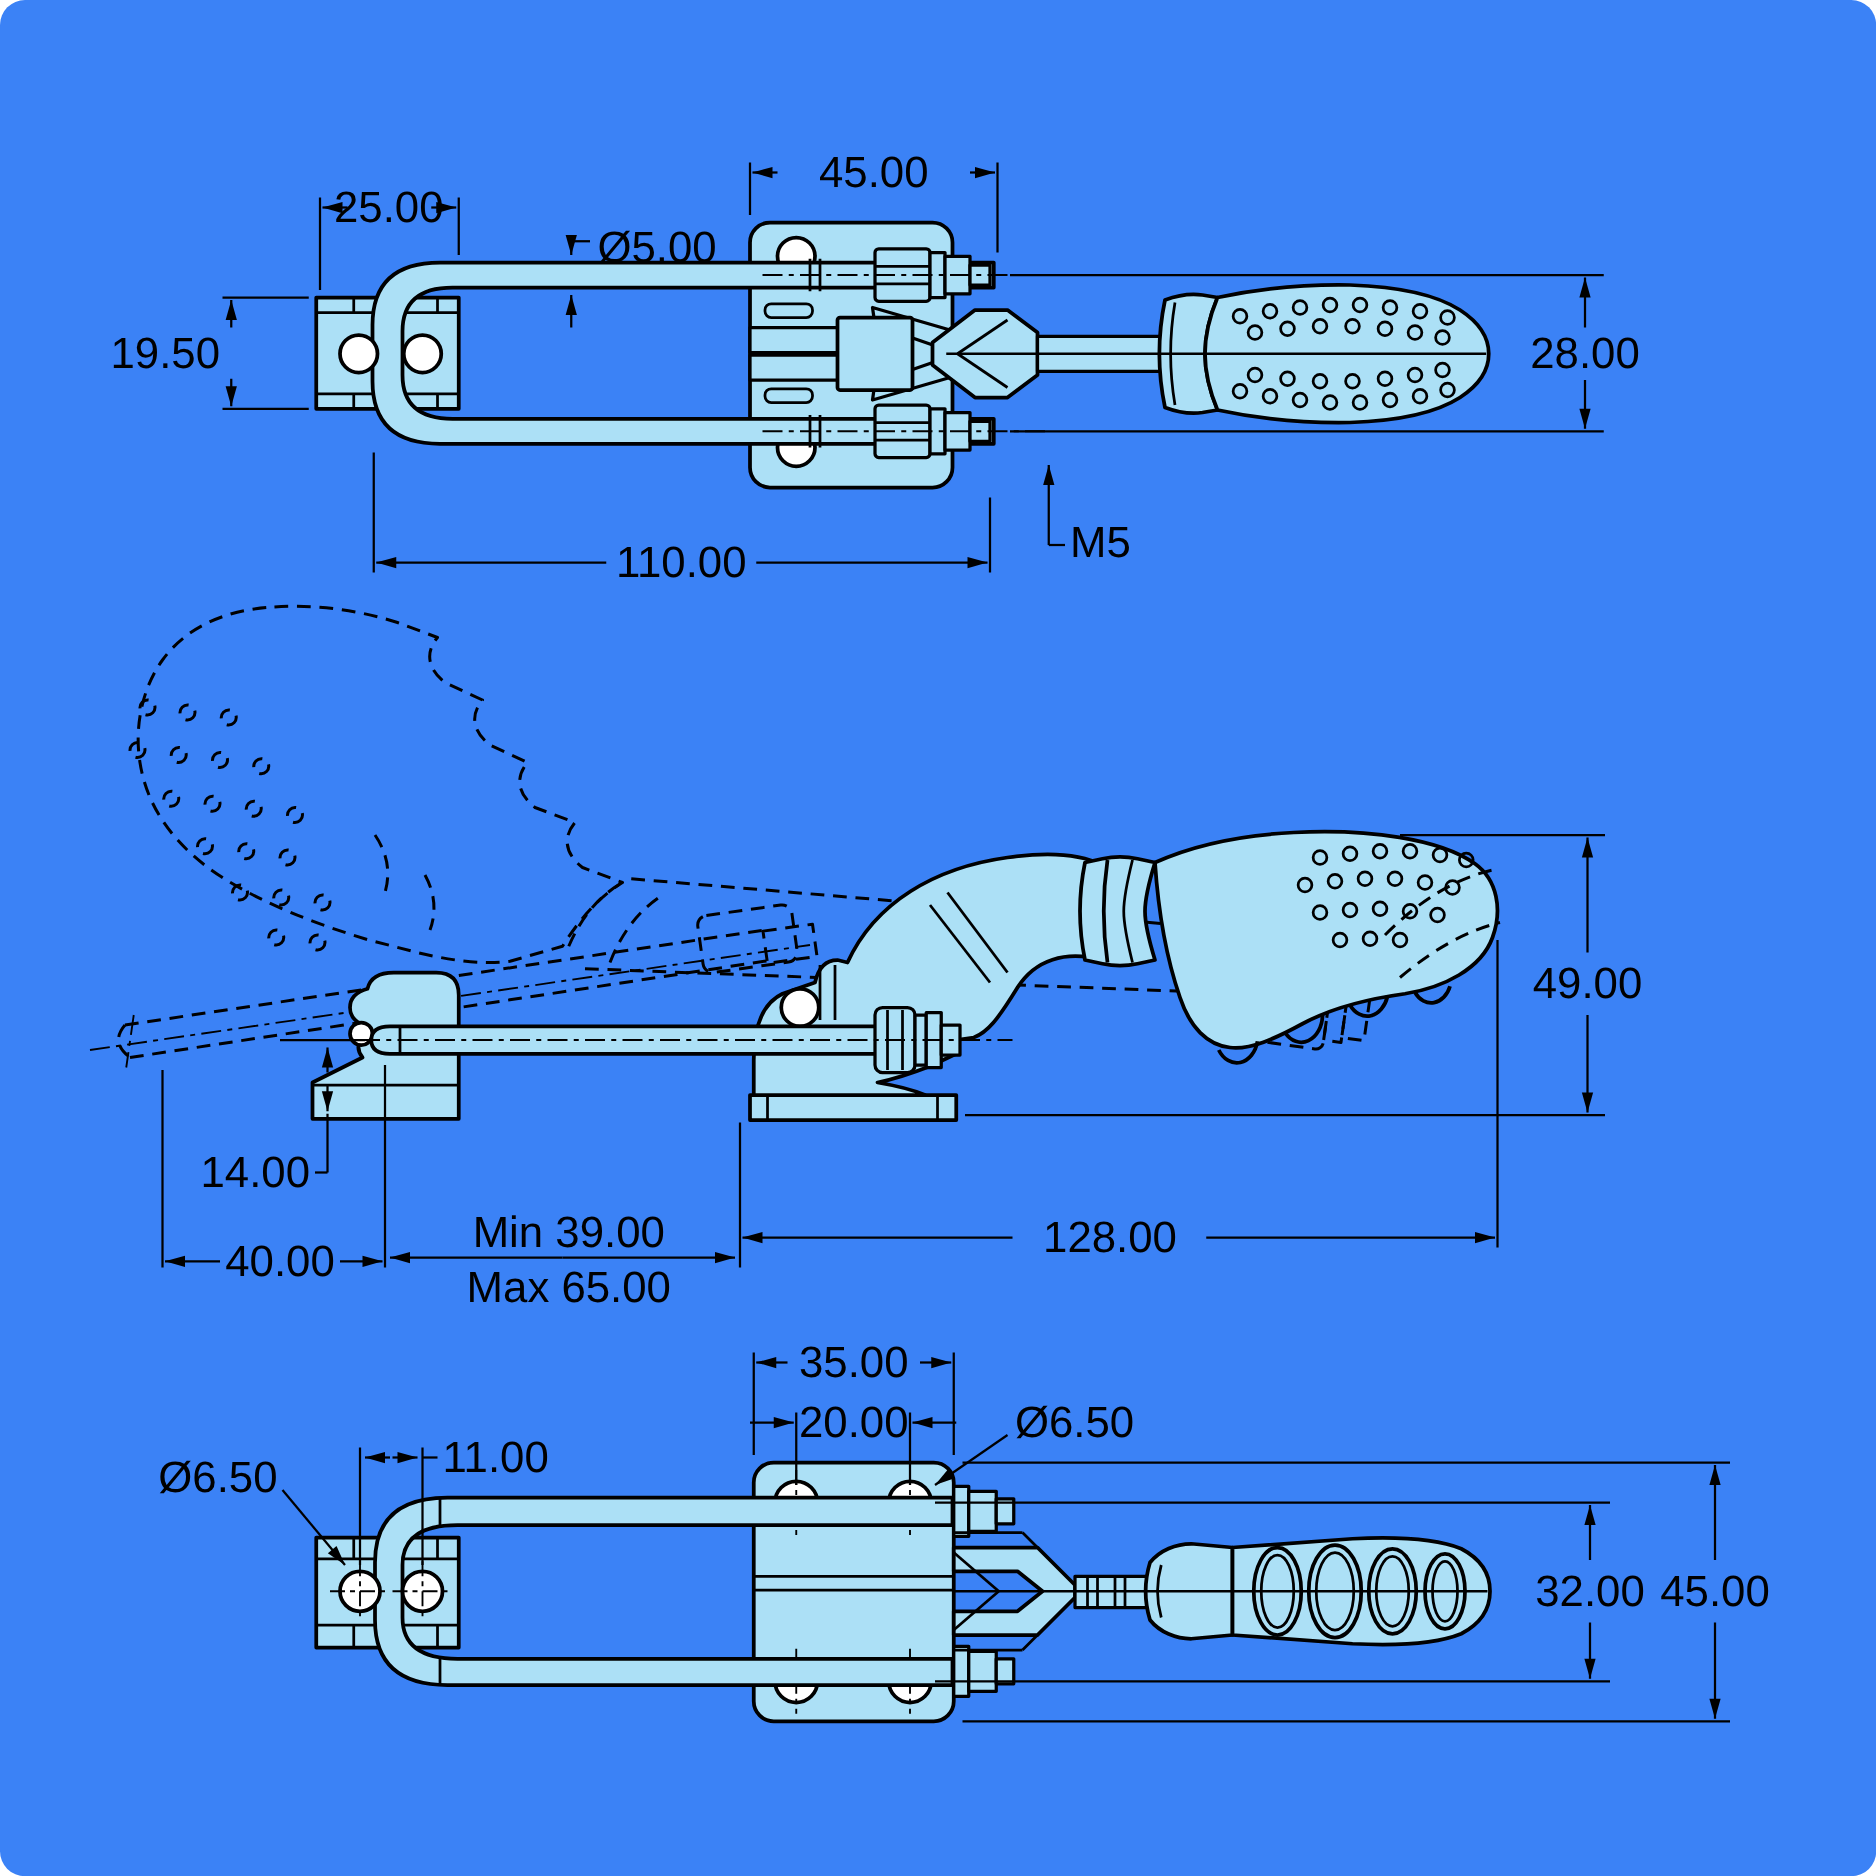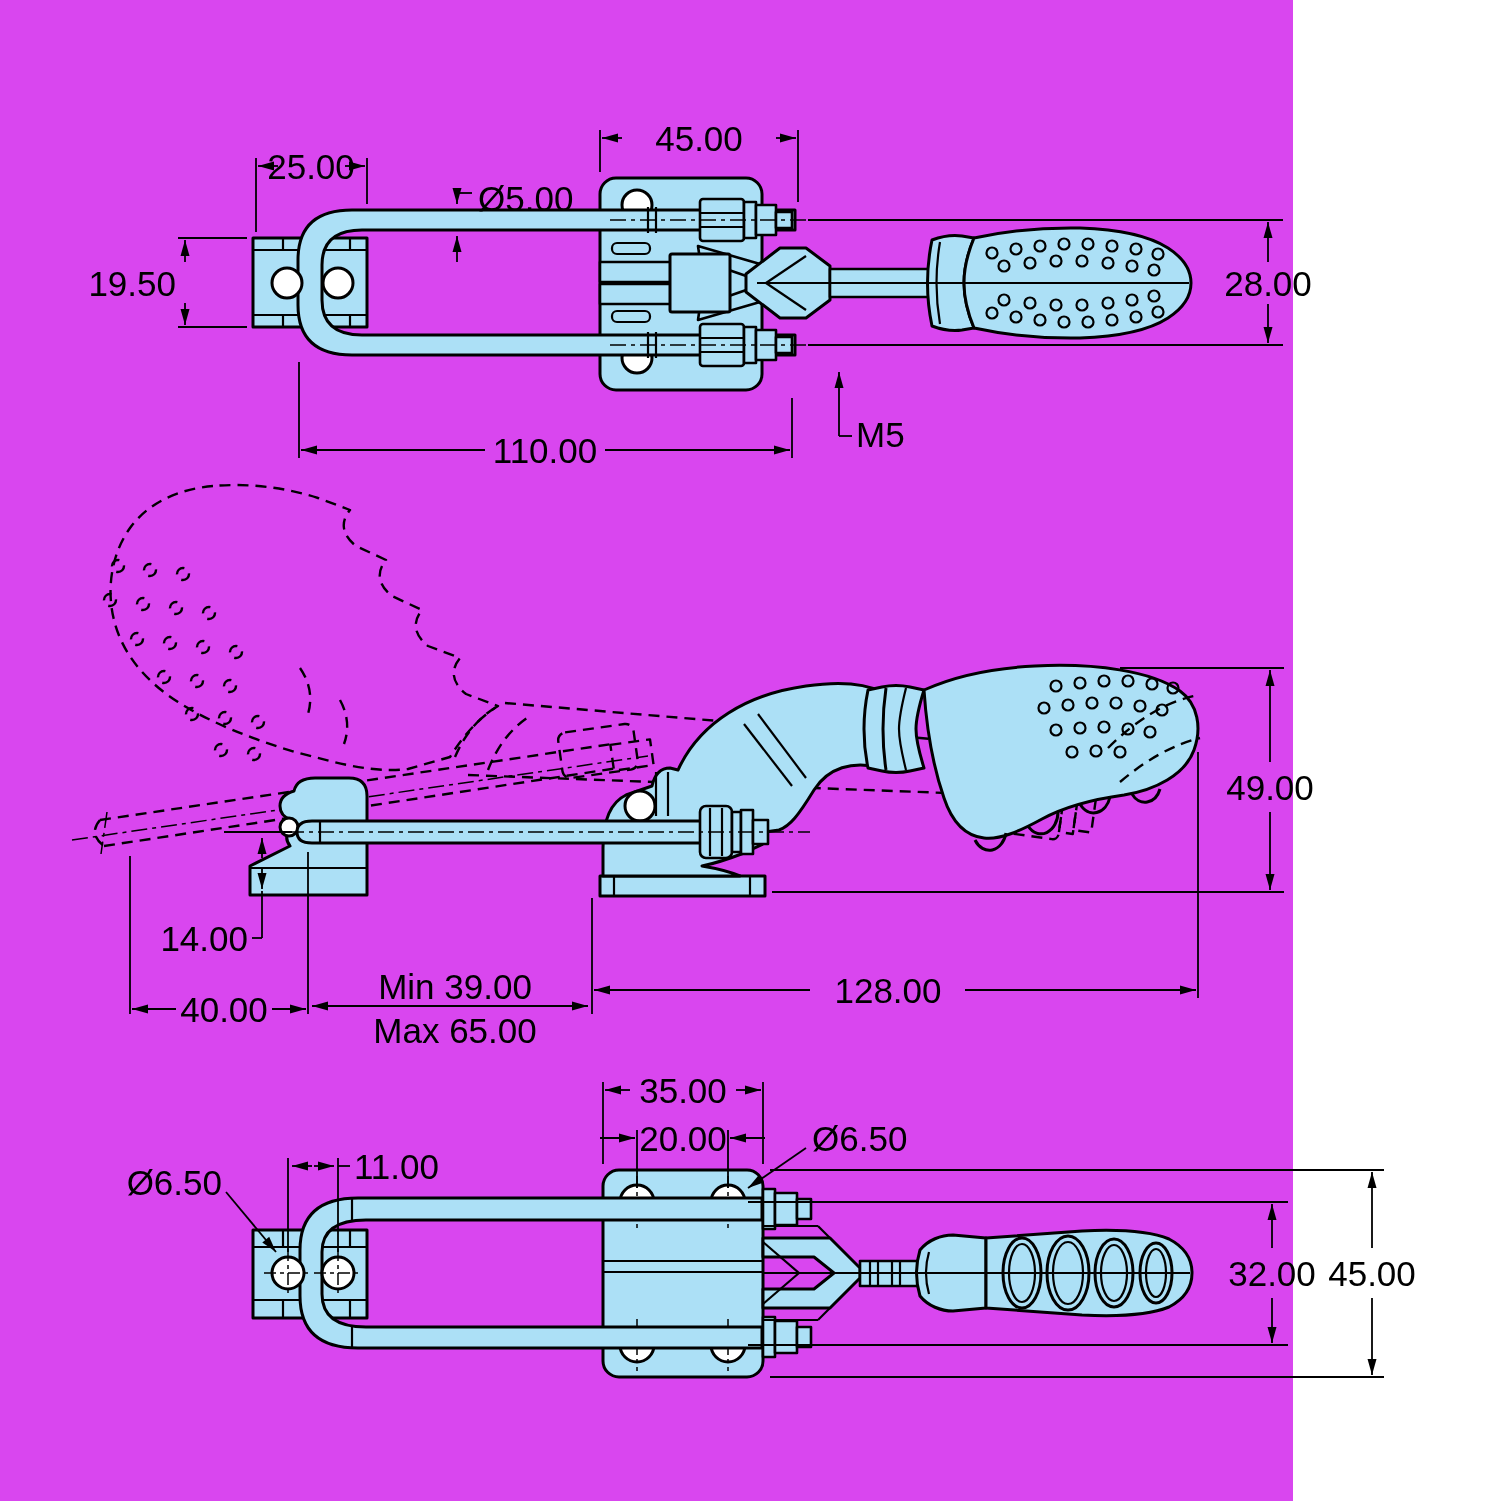--- a/index.html
+++ b/index.html
@@ -1,16 +1,16 @@
 <!DOCTYPE html>
 <html><head>
 <meta charset="utf-8">
 <style>
   html,body{margin:0;padding:0;background:#fff;}
-  .page{width:1293px;height:1501px;background:#d946ef;position:relative;font-family:"Liberation Sans",sans-serif;}
+  .page{width:1501px;height:1501px;background:#3b82f6;position:relative;font-family:"Liberation Sans",sans-serif;border-radius:20px;}
   svg{display:block;}
   .part{fill:#ACE0F6;stroke:#000;stroke-width:3;stroke-linejoin:round;}
   .part2{fill:#ACE0F6;stroke:#000;stroke-width:2.6;stroke-linejoin:round;}
   .hole{fill:#fff;stroke:#000;stroke-width:3;}
   .detail{fill:none;stroke:#000;stroke-width:2.2;}
   .detail3{fill:none;stroke:#000;stroke-width:3;}
   .thin{fill:none;stroke:#000;stroke-width:2;}
   .dim{fill:none;stroke:#000;stroke-width:1.8;}
   .cl{fill:none;stroke:#000;stroke-width:1.5;stroke-dasharray:16 5 4 5;}
   .clh{fill:none;stroke:#000;stroke-width:1.5;stroke-dasharray:12 4 4 4;}

